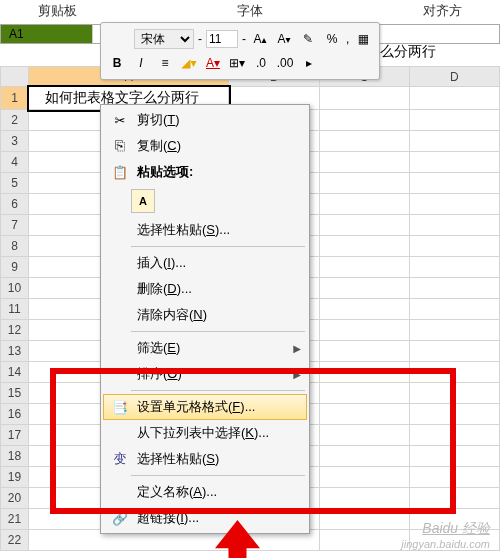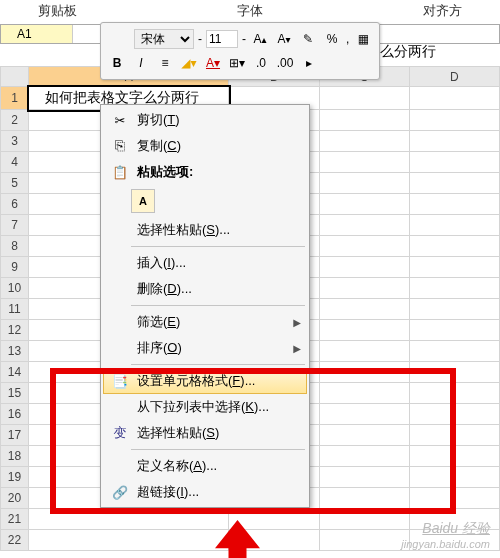--- a/index.html
+++ b/index.html
@@ -2,21 +2,21 @@
 <html><head>
   <meta charset="utf-8">
   <style>
     * { box-sizing: border-box; margin: 0; padding: 0; }
     body { font-family: "Microsoft YaHei", "SimSun", sans-serif; font-size: 12px; background: #fff; width: 500px; height: 558px; overflow: hidden; position: relative; }
     
     .ribbon-tabs { display: flex; justify-content: space-between; padding: 0 30px; font-size: 13px; color: #333; }
     .ribbon-tabs span { padding: 2px 8px; }
     
     .formula-bar { display: flex; align-items: center; border: 1px solid #a9a9a9; background: #fff; margin-top: 2px; }
-    .cell-ref { width: 72px; padding: 2px 16px; border-right: 1px solid #ccc; background: #fef9c3; }
+    .cell-ref { width: 92px; padding: 2px 8px; border-right: 1px solid #ccc; background: #4d7c0f; }
     
     .mini-toolbar { position: absolute; top: 22px; left: 100px; background: #f5f5f5; border: 1px solid #b0b0b0; border-radius: 3px; box-shadow: 1px 1px 3px rgba(0,0,0,0.2); padding: 4px; z-index: 50; }
     .mini-row { display: flex; align-items: center; gap: 4px; padding: 2px; }
     .mini-row select, .mini-row input { font-size: 12px; border: 1px solid #ccc; padding: 1px 2px; }
     .font-select { width: 60px; margin-left: 27px; }
     .size-select { width: 32px; }
     .mini-btn { width: 20px; height: 20px; display: flex; align-items: center; justify-content: center; cursor: pointer; }
     .fmt-text { font-weight: bold; }
     .italic { font-style: italic; }
     .underline { text-decoration: underline; color: #c00; }
@@ -286,20 +286,24 @@
   </div>
   <div class="menu-sep"></div>
   <div class="menu-item">
     <span class="menu-icon"></span>
     <span class="menu-text"><span>插入</span>(<span class="menu-key">I</span>)...</span>
   </div>
   <div class="menu-item">
     <span class="menu-icon"></span>
     <span class="menu-text"><span>删除</span>(<span class="menu-key">D</span>)...</span>
   </div>
+  <div class="menu-item">
+    <span class="menu-icon"></span>
+    <span class="menu-text"><span>清除内容</span>(<span class="menu-key">N</span>)</span>
+  </div>
   <div class="menu-sep"></div>
   <div class="menu-item">
     <span class="menu-icon"></span>
     <span class="menu-text"><span>筛选</span>(<span class="menu-key">E</span>)</span>
     <span class="menu-arrow">▶</span>
   </div>
   <div class="menu-item">
     <span class="menu-icon"></span>
     <span class="menu-text"><span>排序</span>(<span class="menu-key">O</span>)</span>
     <span class="menu-arrow">▶</span>

